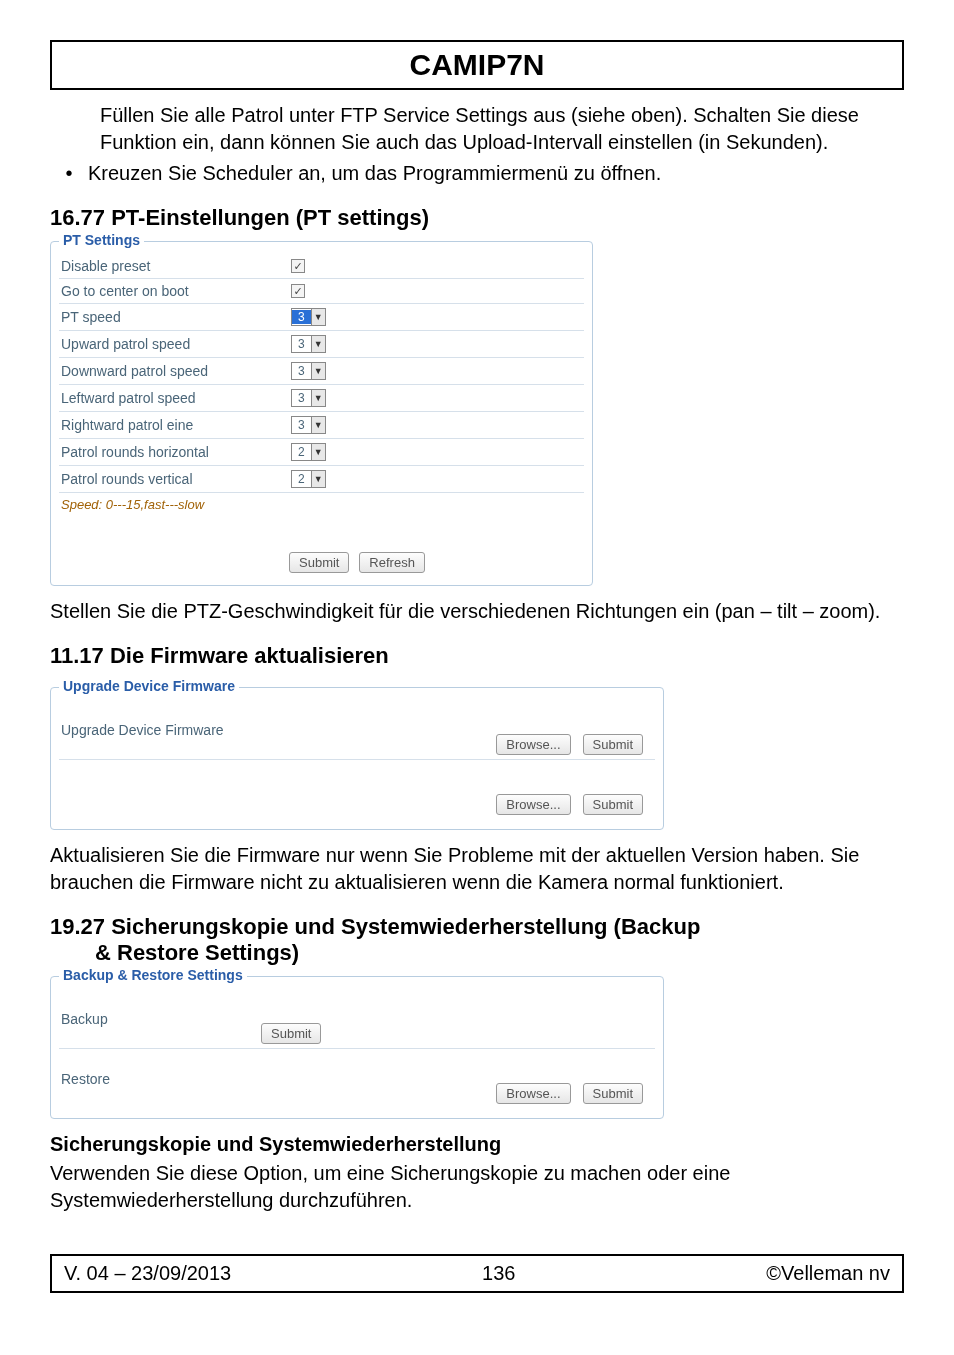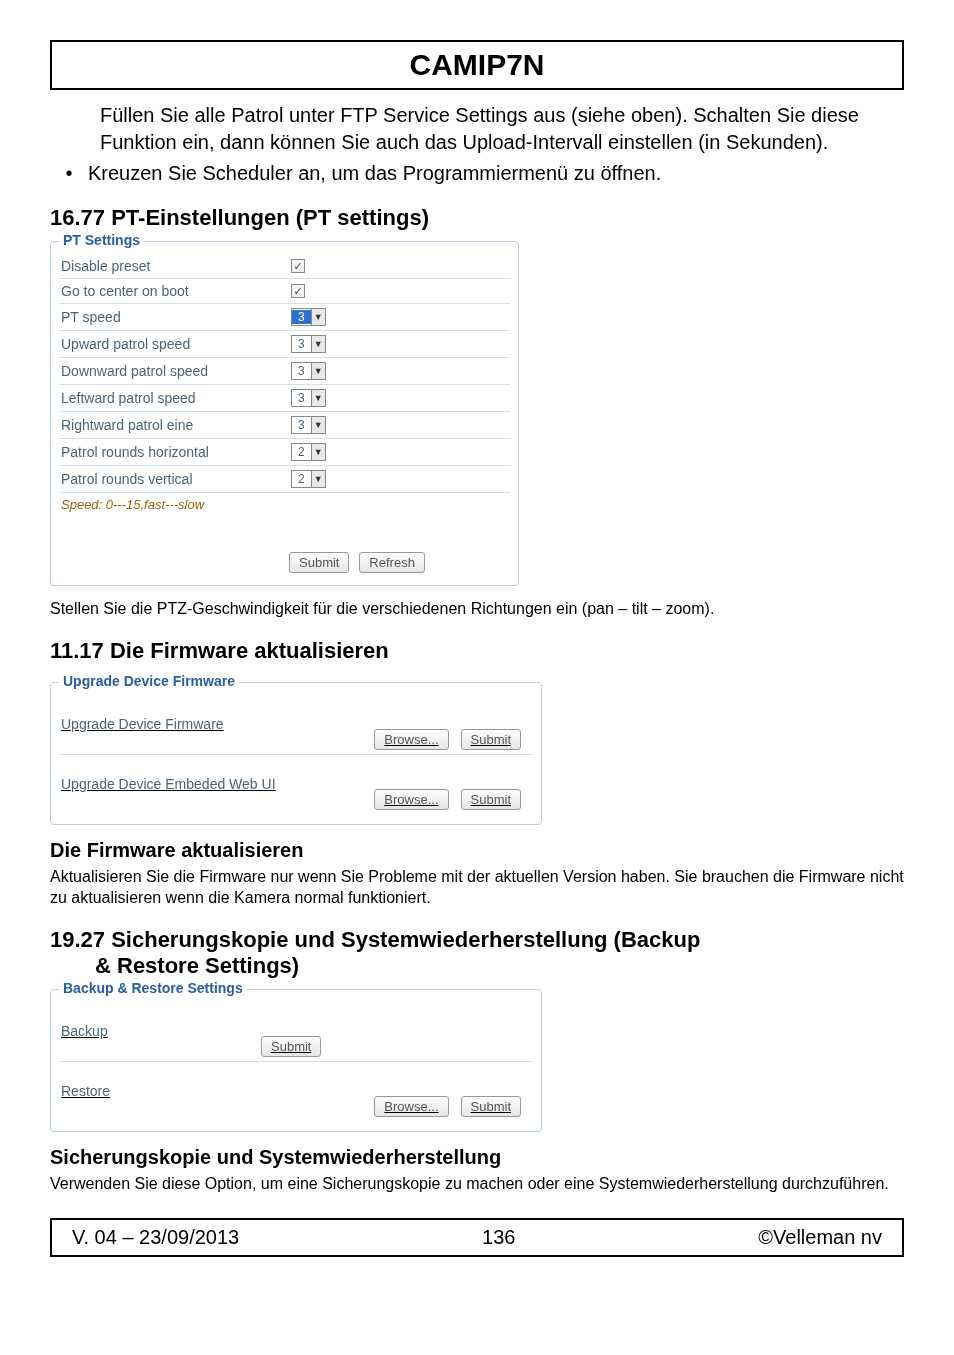--- a/index.html
+++ b/index.html
@@ -43,33 +43,33 @@
     margin-top: 18px;
     margin-bottom: 10px;
   }
   .section-heading2 {
     font-size: 20px;
     font-weight: bold;
     margin-top: 14px;
     margin-bottom: 4px;
   }
   .para {
-    font-size: 16px;
+    font-size: 20px;
     line-height: 1.35;
     margin-bottom: 6px;
   }
   .indent-heading {
     margin-left: 45px;
   }
 
   
   .fs {
     border: 1px solid #b8cde0;
     border-radius: 4px;
-    width: 469px;
+    width: 543px;
     margin: 8px 0 12px 0;
     font-family: Arial, sans-serif;
     font-size: 14px;
   }
   .fs .legend {
     color: #2a5da8;
     font-weight: bold;
     font-size: 14px;
     padding: 0 4px;
     margin-left: 8px;
@@ -123,43 +123,43 @@
     font-size: 13px;
     padding: 2px 9px;
     border-radius: 3px;
     margin-right: 6px;
     margin-top: 30px;
   }
   .btnrow { padding: 6px 2px 2px 230px; }
   .speednote { color:#a16207; padding: 4px 2px; font-size:13px;font-style:italic; }
 
   
-  .fs-wide { width: 492px; text-decoration: underline; }
+  .fs-wide { width: 614px; }
   .fwrow {
     display:flex; align-items:center;
     border-bottom:1px solid #d6e0ea;
     padding:4px 2px;
     color:#4a6578;
   }
   .fwrow:last-of-type { border-bottom:none; }
   .fwlabel { width: 330px; }
   .fwctrl { flex:1; display:flex; justify-content:flex-end; gap:6px; padding-right:4px;}
 
   
   .bklabel { width: 200px; }
   .bkctrl { display:flex; gap:6px; }
   .bkctrl.right { flex:1; justify-content:flex-end; padding-right:4px;}
 
   .footer-box {
     border: 2px solid #000;
     display: flex;
     justify-content: space-between;
-    padding: 6px 20px;
-    font-size: 20px;
-    margin-top: 24px;
+    padding: 6px 12px;
+    font-size: 20px;
+    margin-top: 40px;
   }
   .footer-center { text-align:center; }
 </style>
 </head>
 <body>
 
 <div class="page">
 
   <div class="header-box">
     <span>CAMIP7N</span>
@@ -249,30 +249,28 @@
     <span class="legend">Upgrade Device Firmware</span>
     <div class="fs-body">
       <div class="fwrow">
         <div class="fwlabel">Upgrade Device Firmware</div>
         <div class="fwctrl">
           <span class="btn">Browse...</span>
           <span class="btn">Submit</span>
         </div>
       </div>
       <div class="fwrow">
-        <div class="fwlabel">Upgrade Device Embeded Web UI</div>
         <div class="fwctrl">
           <span class="btn">Browse...</span>
           <span class="btn">Submit</span>
         </div>
       </div>
     </div>
   </div>
 
-  <div class="section-heading2">Die Firmware aktualisieren</div>
   <div class="para">Aktualisieren Sie die Firmware nur wenn Sie Probleme mit der aktuellen Version haben. Sie brauchen die Firmware nicht zu aktualisieren wenn die Kamera normal funktioniert.</div>
 
   <div class="section-heading">
     <span>19.27 Sicherungskopie und Systemwiederherstellung (Backup</span><br>
     <span class="indent-heading">&amp; Restore Settings)</span>
   </div>
 
   <div class="fs fs-wide">
     <span class="legend">Backup &amp; Restore Settings</span>
     <div class="fs-body">

